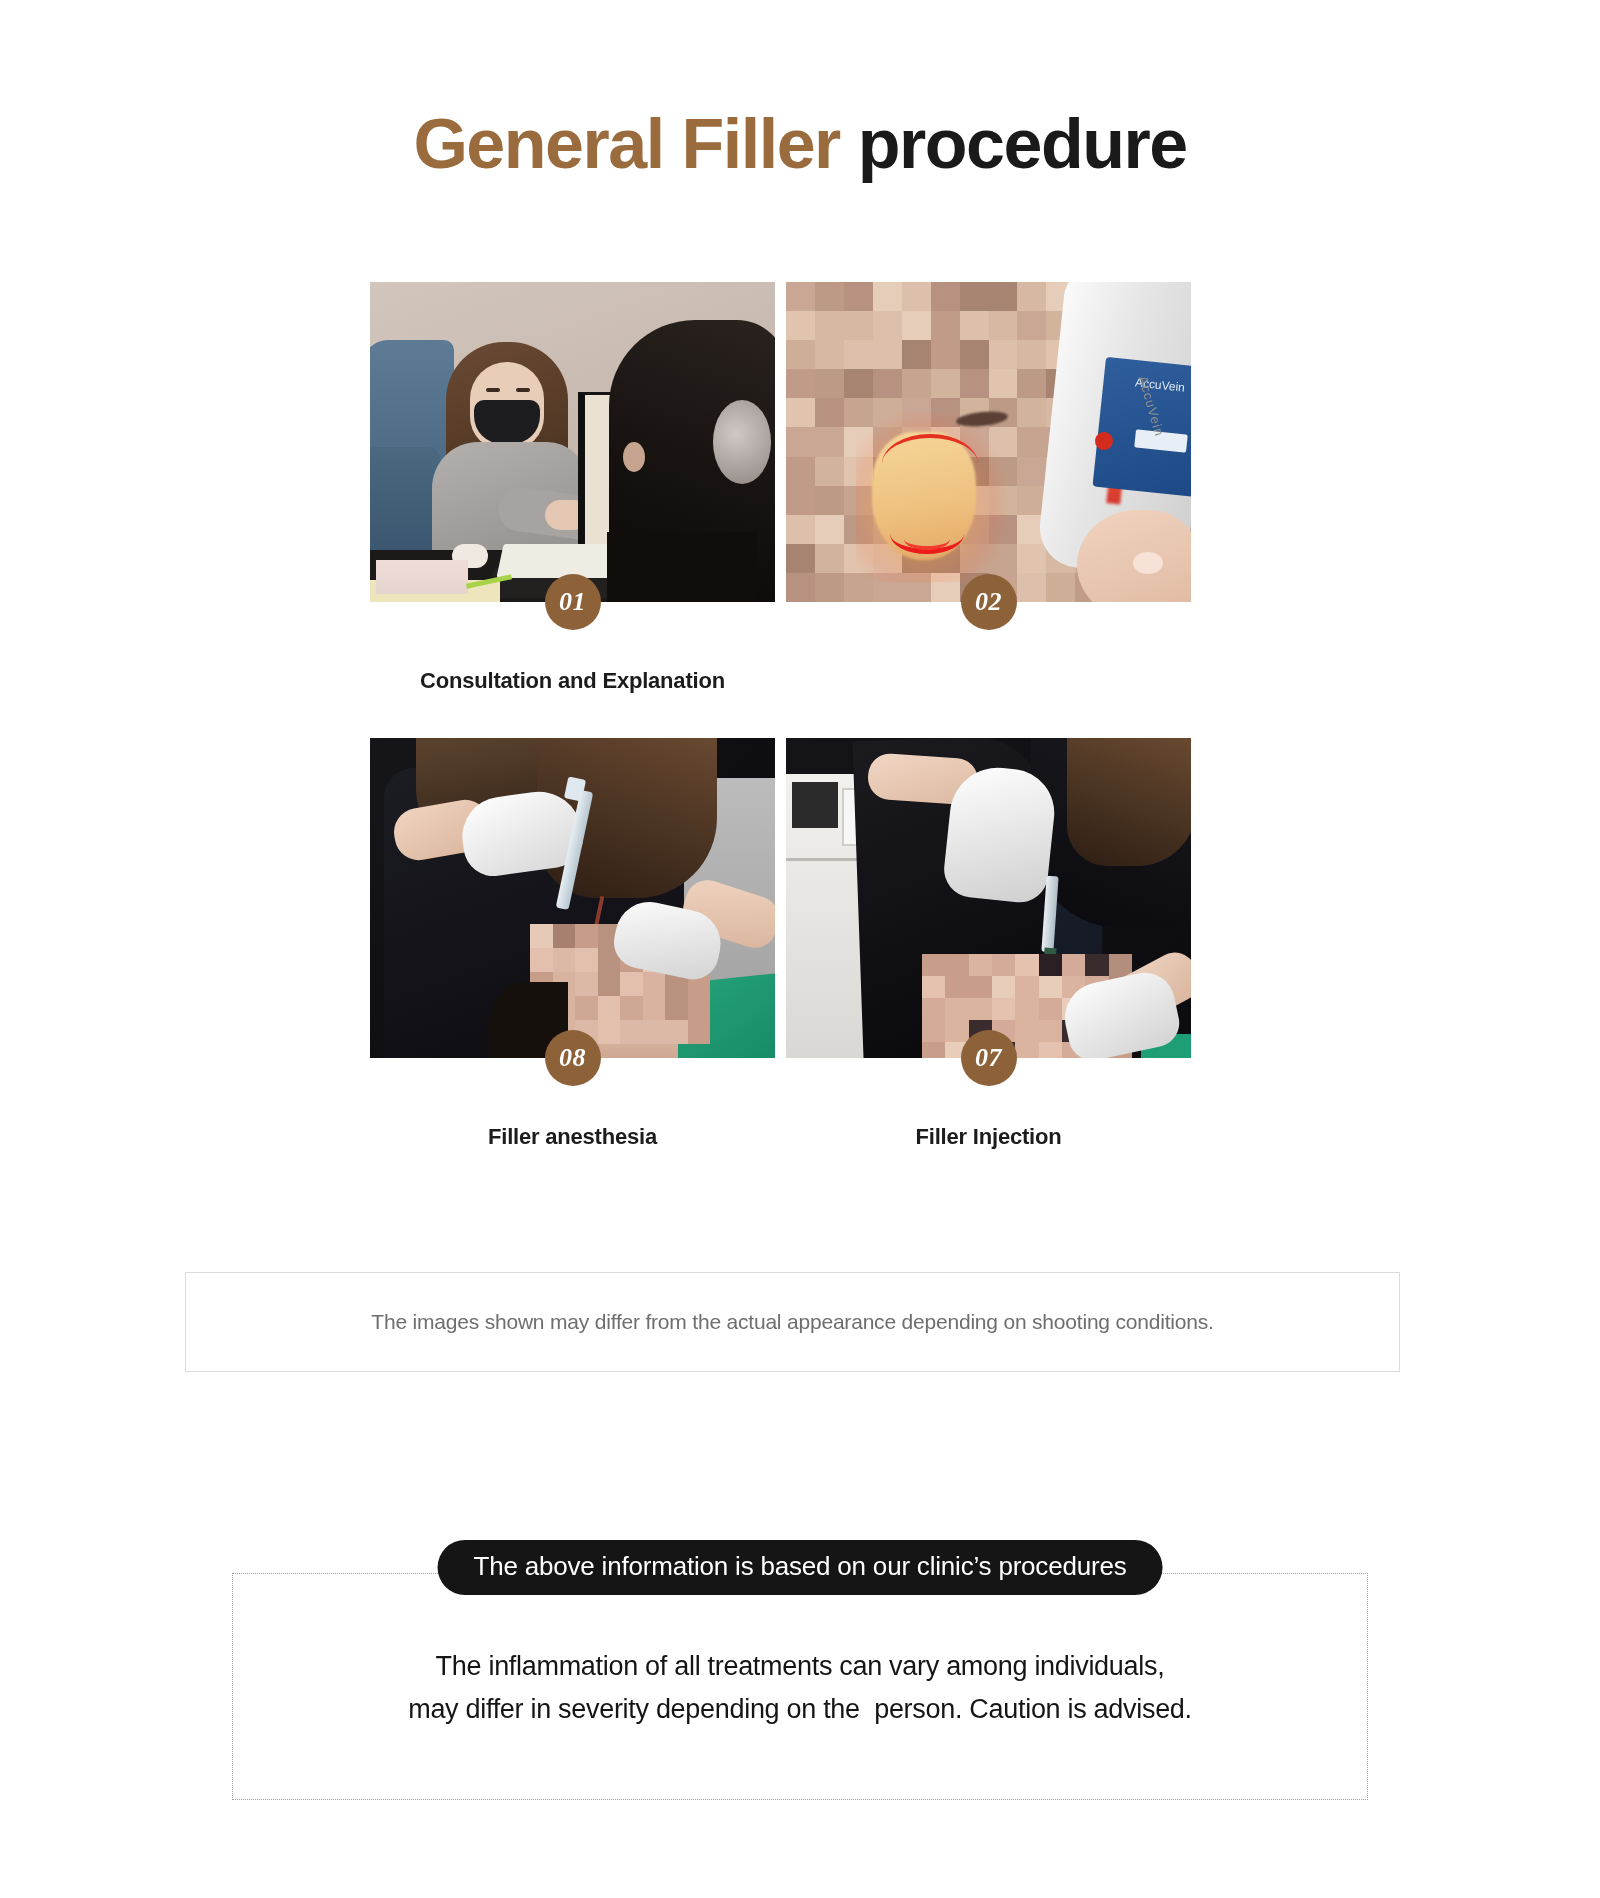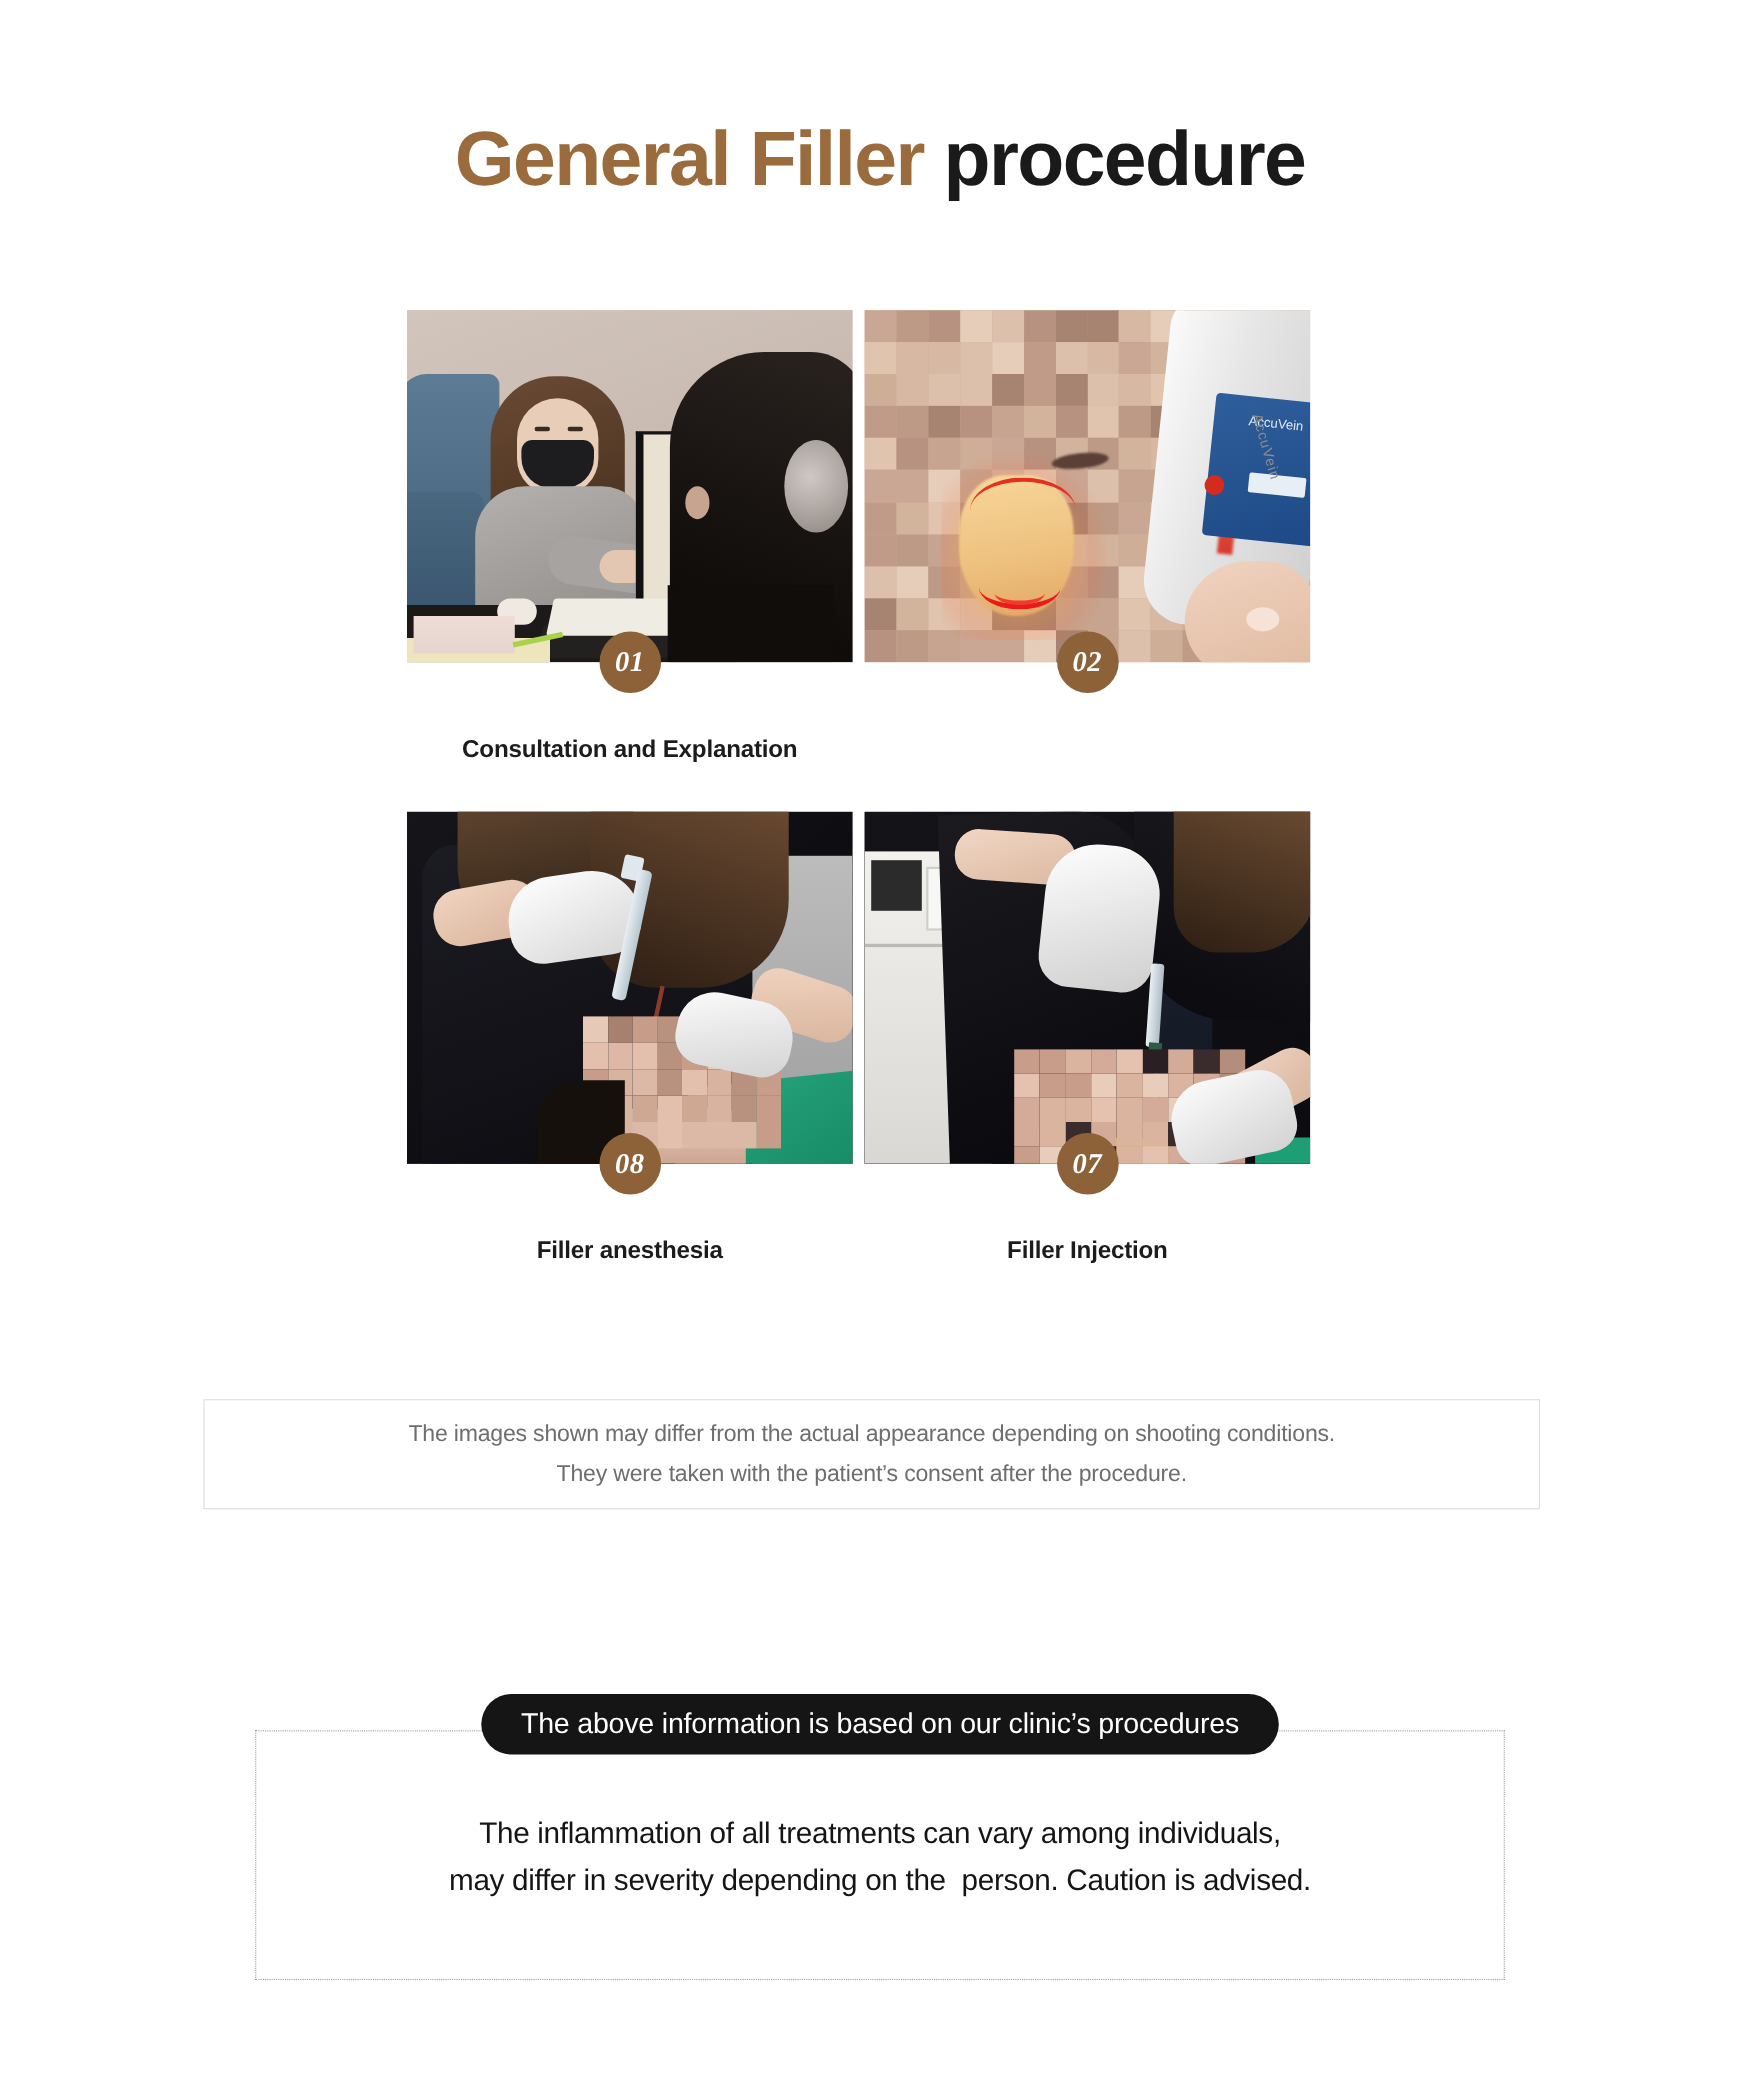--- a/index.html
+++ b/index.html
@@ -672,21 +672,20 @@
         <div class="caption">
           <div>Filler Injection</div>
         </div>
       </div>
 
     </div>
   </div>
 
   <div class="disclaimer">
     <div class="disclaimer-line">The images shown may differ from the actual appearance depending on shooting conditions.</div>
-    <div class="disclaimer-line">They were taken with the patient’s consent after the procedure.</div>
   </div>
 
   <div class="notice-wrap">
     <div class="notice-box"></div>
     <div class="notice-pill">The above information is based on our clinic’s procedures</div>
     <div class="notice-body">
       <div class="notice-line">The inflammation of all treatments can vary among individuals,</div>
       <div class="notice-line">may differ in severity depending on the  person. Caution is advised.</div>
     </div>
   </div>

